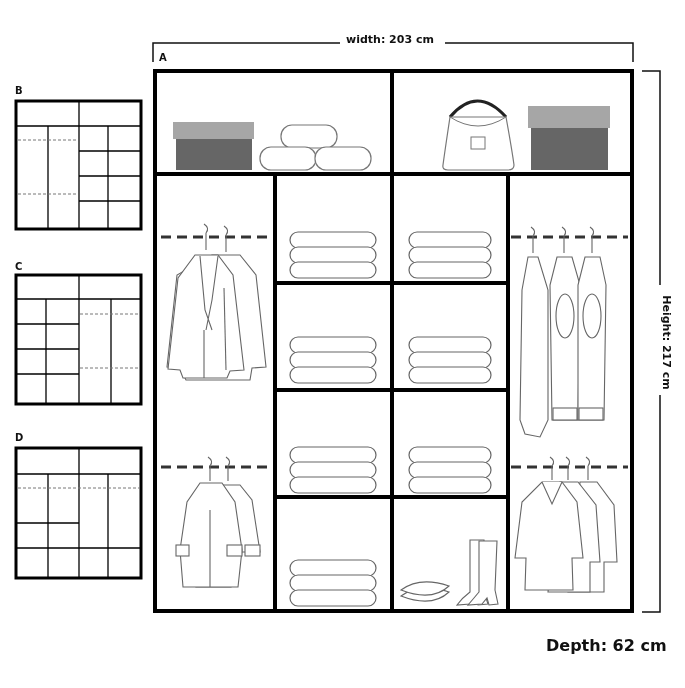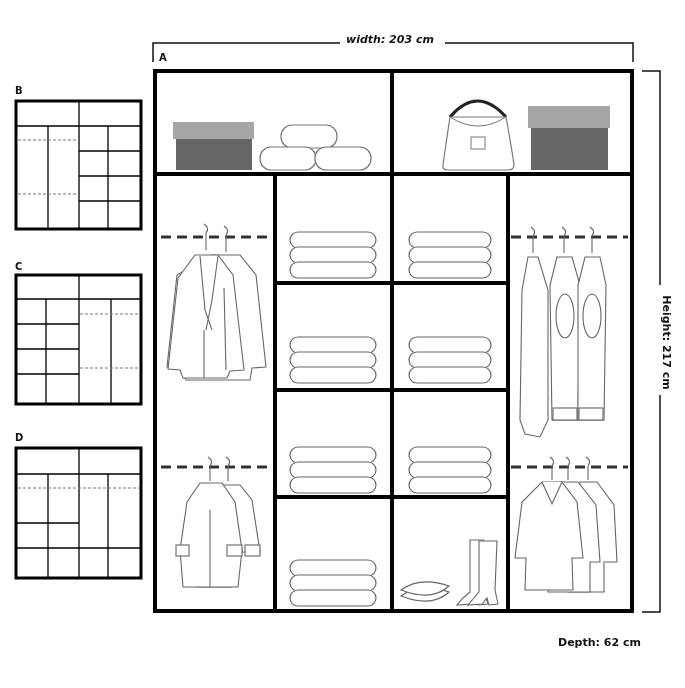--- a/index.html
+++ b/index.html
@@ -3,27 +3,27 @@
 <meta charset="utf-8">
 <style>
   html,body{margin:0;padding:0;background:#ffffff;}
   body{width:685px;height:688px;position:relative;overflow:hidden;font-family:"DejaVu Sans","Liberation Sans",sans-serif;}
   .lbl{position:absolute;font-weight:bold;color:#111;font-size:11px;white-space:nowrap;}
   svg{position:absolute;left:0;top:0;}
 </style>
 </head>
 <body>
 
-<div class="lbl" style="left:346px;top:33px;font-size:11px;font-style:italic;">width: 203 cm</div>
+<div class="lbl" style="left:346px;top:33px;font-size:11px;">width: 203 cm</div>
 <div class="lbl" style="left:159px;top:52px;font-size:10px;">A</div>
 <div class="lbl" style="left:15px;top:85px;font-size:10px;">B</div>
 <div class="lbl" style="left:15px;top:261px;font-size:10px;">C</div>
 <div class="lbl" style="left:15px;top:432px;font-size:10px;">D</div>
 <div class="lbl" style="left:619px;top:336px;transform:rotate(90deg);transform-origin:center;font-size:11px;">Height: 217 cm</div>
-<div class="lbl" style="left:546px;top:636px;font-size:11px;margin-left:12px;">Depth: 62 cm</div>
+<div class="lbl" style="left:546px;top:636px;font-size:16px;">Depth: 62 cm</div>
 
 <svg width="685" height="688" viewBox="0 0 685 688">
 
   <g stroke="#111" stroke-width="1.5" fill="none">
     <polyline points="153,62 153,43 340,43"></polyline>
     <polyline points="445,43 633,43 633,62"></polyline>
   </g>
 
   <g stroke="#111" stroke-width="1.5" fill="none">
     <polyline points="642,71 660,71 660,285"></polyline>

